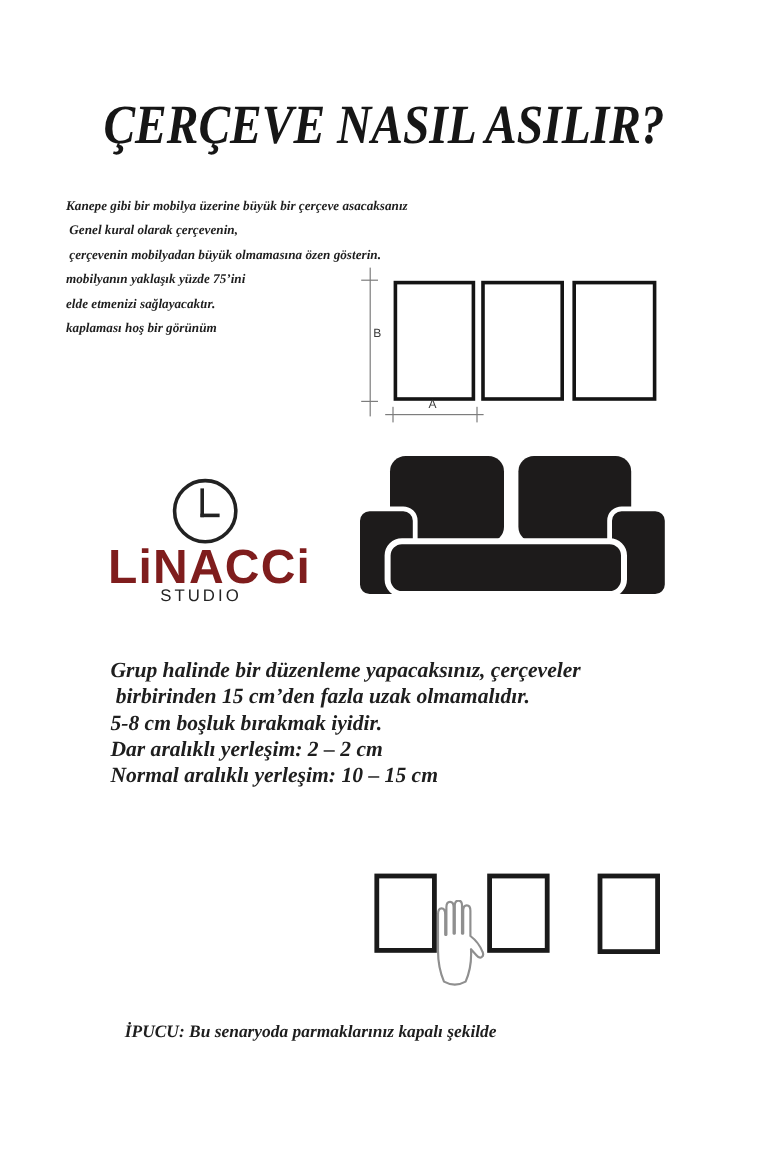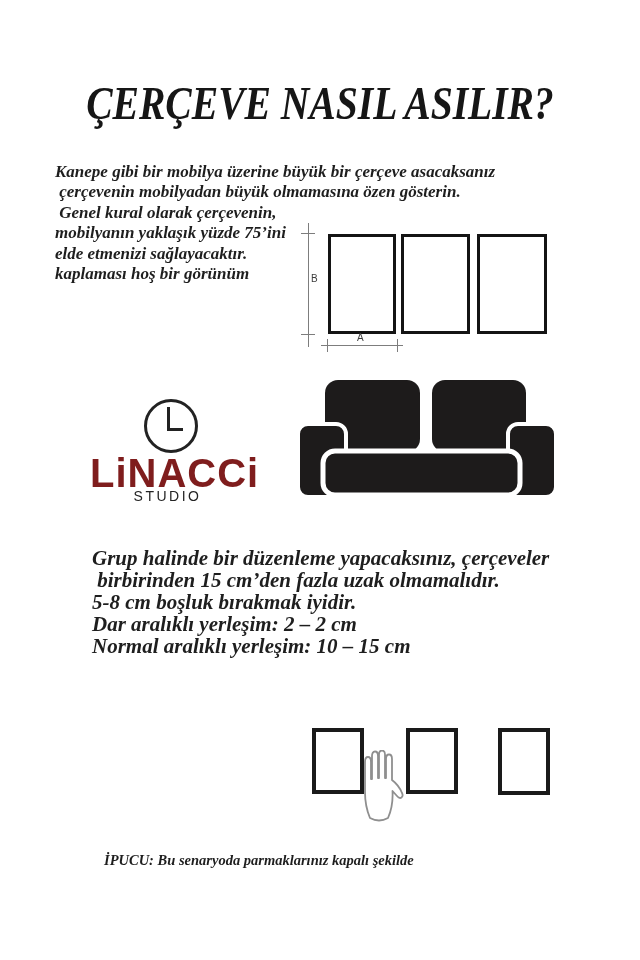--- a/index.html
+++ b/index.html
@@ -12,22 +12,22 @@
   
   .title{
     left:0;top:81px;width:640px;text-align:center;
     font-size:46px;line-height:46px;font-style:italic;font-weight:bold;
     letter-spacing:0px;color:#161616;
     transform:scaleX(0.86);transform-origin:50% 50%;
     white-space:nowrap;
   }
   
   .textblock .line{white-space:pre;font-style:italic;font-weight:bold;color:#1e1e1e;}
-  .intro{left:55px;top:162px;font-size:17px;line-height:20.4px;}
-  .spacing{left:92px;top:547px;font-size:21px;line-height:22px;}
+  .intro{left:55px;top:162px;font-size:11px;line-height:20.4px;}
+  .spacing{left:92px;top:547px;font-size:18px;line-height:22px;}
   .tip{left:104px;top:851px;font-size:14.5px;line-height:18.8px;text-align:center;}
   
   .frame-lg{background:#fff;border:3px solid #141414;}
   .dim{background:#7d7d7d;}
   .dim-label{
     font-family:"Liberation Sans",sans-serif;font-style:normal;font-weight:normal;
     font-size:10px;color:#3c3c3c;line-height:10px;
   }
   
   .clock-circle{
@@ -52,22 +52,22 @@
 </style>
 </head>
 <body>
 
 <div id="poster">
 
   <div class="abs title">ÇERÇEVE NASIL ASILIR?</div>
 
   <div class="abs intro textblock">
     <div class="line">Kanepe gibi bir mobilya üzerine büyük bir çerçeve asacaksanız</div>
+    <div class="line"> Genel kural olarak çerçevenin,</div>
     <div class="line"> çerçevenin mobilyadan büyük olmamasına özen gösterin.</div>
-    <div class="line"> Genel kural olarak çerçevenin,</div>
     <div class="line">mobilyanın yaklaşık yüzde 75’ini</div>
     <div class="line">elde etmenizi sağlayacaktır.</div>
     <div class="line">kaplaması hoş bir görünüm</div>
   </div>
 
   <div>
     <div class="abs frame-lg" style="left:328px;top:234px;width:62px;height:94px;"></div>
     <div class="abs frame-lg" style="left:401px;top:234px;width:63px;height:94px;"></div>
     <div class="abs frame-lg" style="left:477px;top:234px;width:64px;height:94px;"></div>
 

